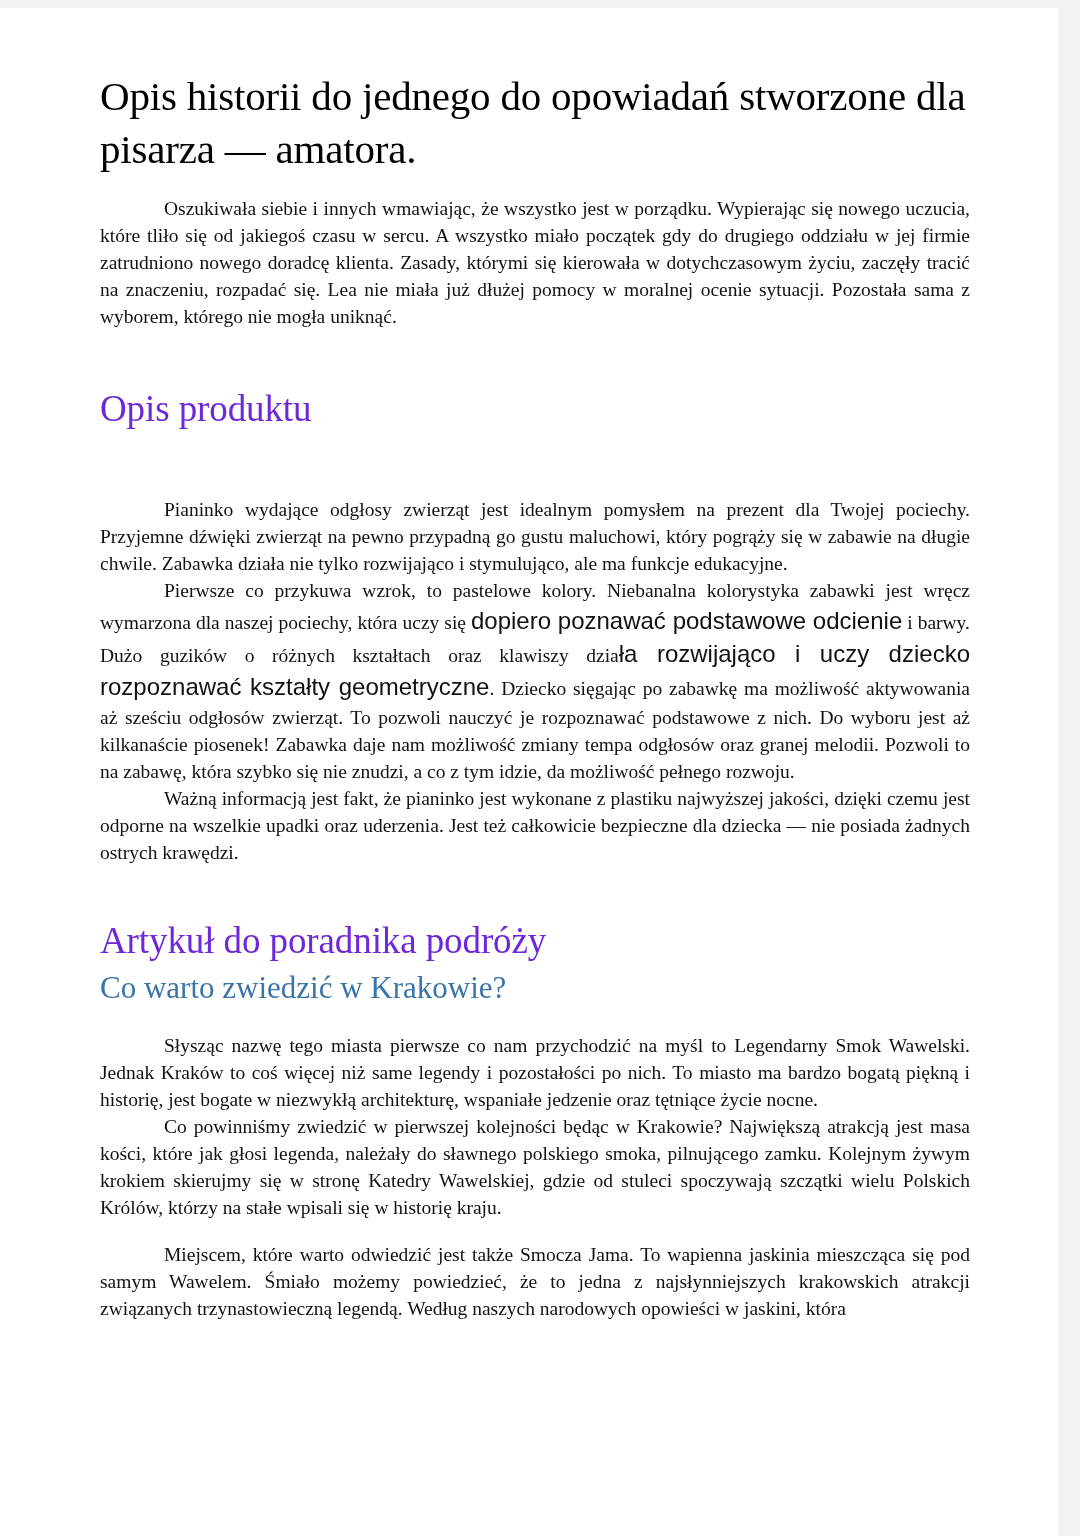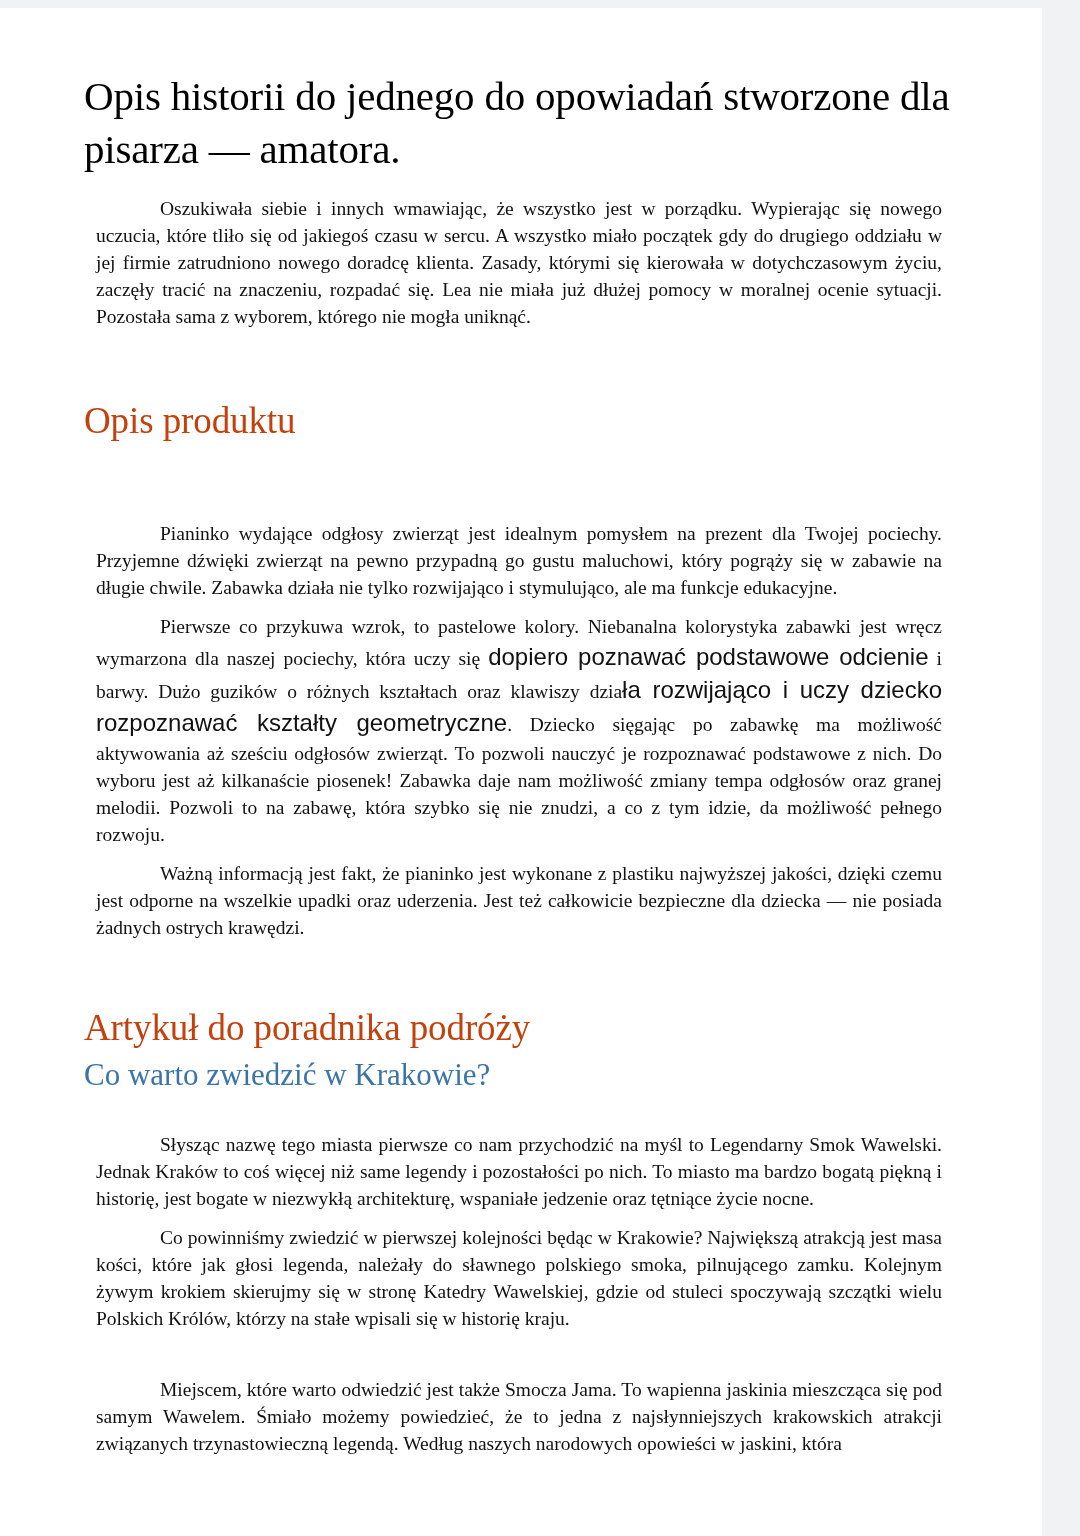--- a/index.html
+++ b/index.html
@@ -31,21 +31,21 @@
     position: absolute;
     top: 0; right: 0;
     width: 38px;
     height: 1536px;
     background: #f1f2f4;
   }
 
   #page {
     position: absolute;
     top: 8px;
-    left: 0;
+    left: 16px;
     width: 1042px;
     height: 1528px;
     background: #ffffff;
     box-sizing: border-box;
     padding: 62px 88px 0 84px;
   }
 
   .doc-title {
     font-family: "Liberation Serif", "DejaVu Serif", serif;
     font-size: 41px;
@@ -56,21 +56,21 @@
     color: #000;
   }
 
   .h-section {
     font-family: "Liberation Serif", "DejaVu Serif", serif;
     font-size: 37px;
     font-weight: 400;
     line-height: 1.25;
     letter-spacing: -0.1px;
     margin: 0;
-    color: #c2410c;
+    color: #6d28d9;
   }
 
   .sub-blue {
     font-family: "Liberation Serif", "DejaVu Serif", serif;
     color: #3a74a8;
     font-weight: 400;
     margin: 0;
   }
   .sub-blue.caps {
     font-size: 23px;
@@ -78,21 +78,21 @@
   }
   .sub-blue.normal {
     font-size: 31px;
   }
 
   p.body {
     font-size: 19.5px;
     line-height: 1.385;
     text-align: justify;
     text-justify: inter-word;
-    margin: 12px;
+    margin: 0;
     color: #111;
     -webkit-hyphens: none;
     hyphens: none;
   }
   p.body.indent { text-indent: 64px; }
 
   .sans {
     font-family: "Liberation Sans", "DejaVu Sans", sans-serif;
     font-size: 24px;
   }

